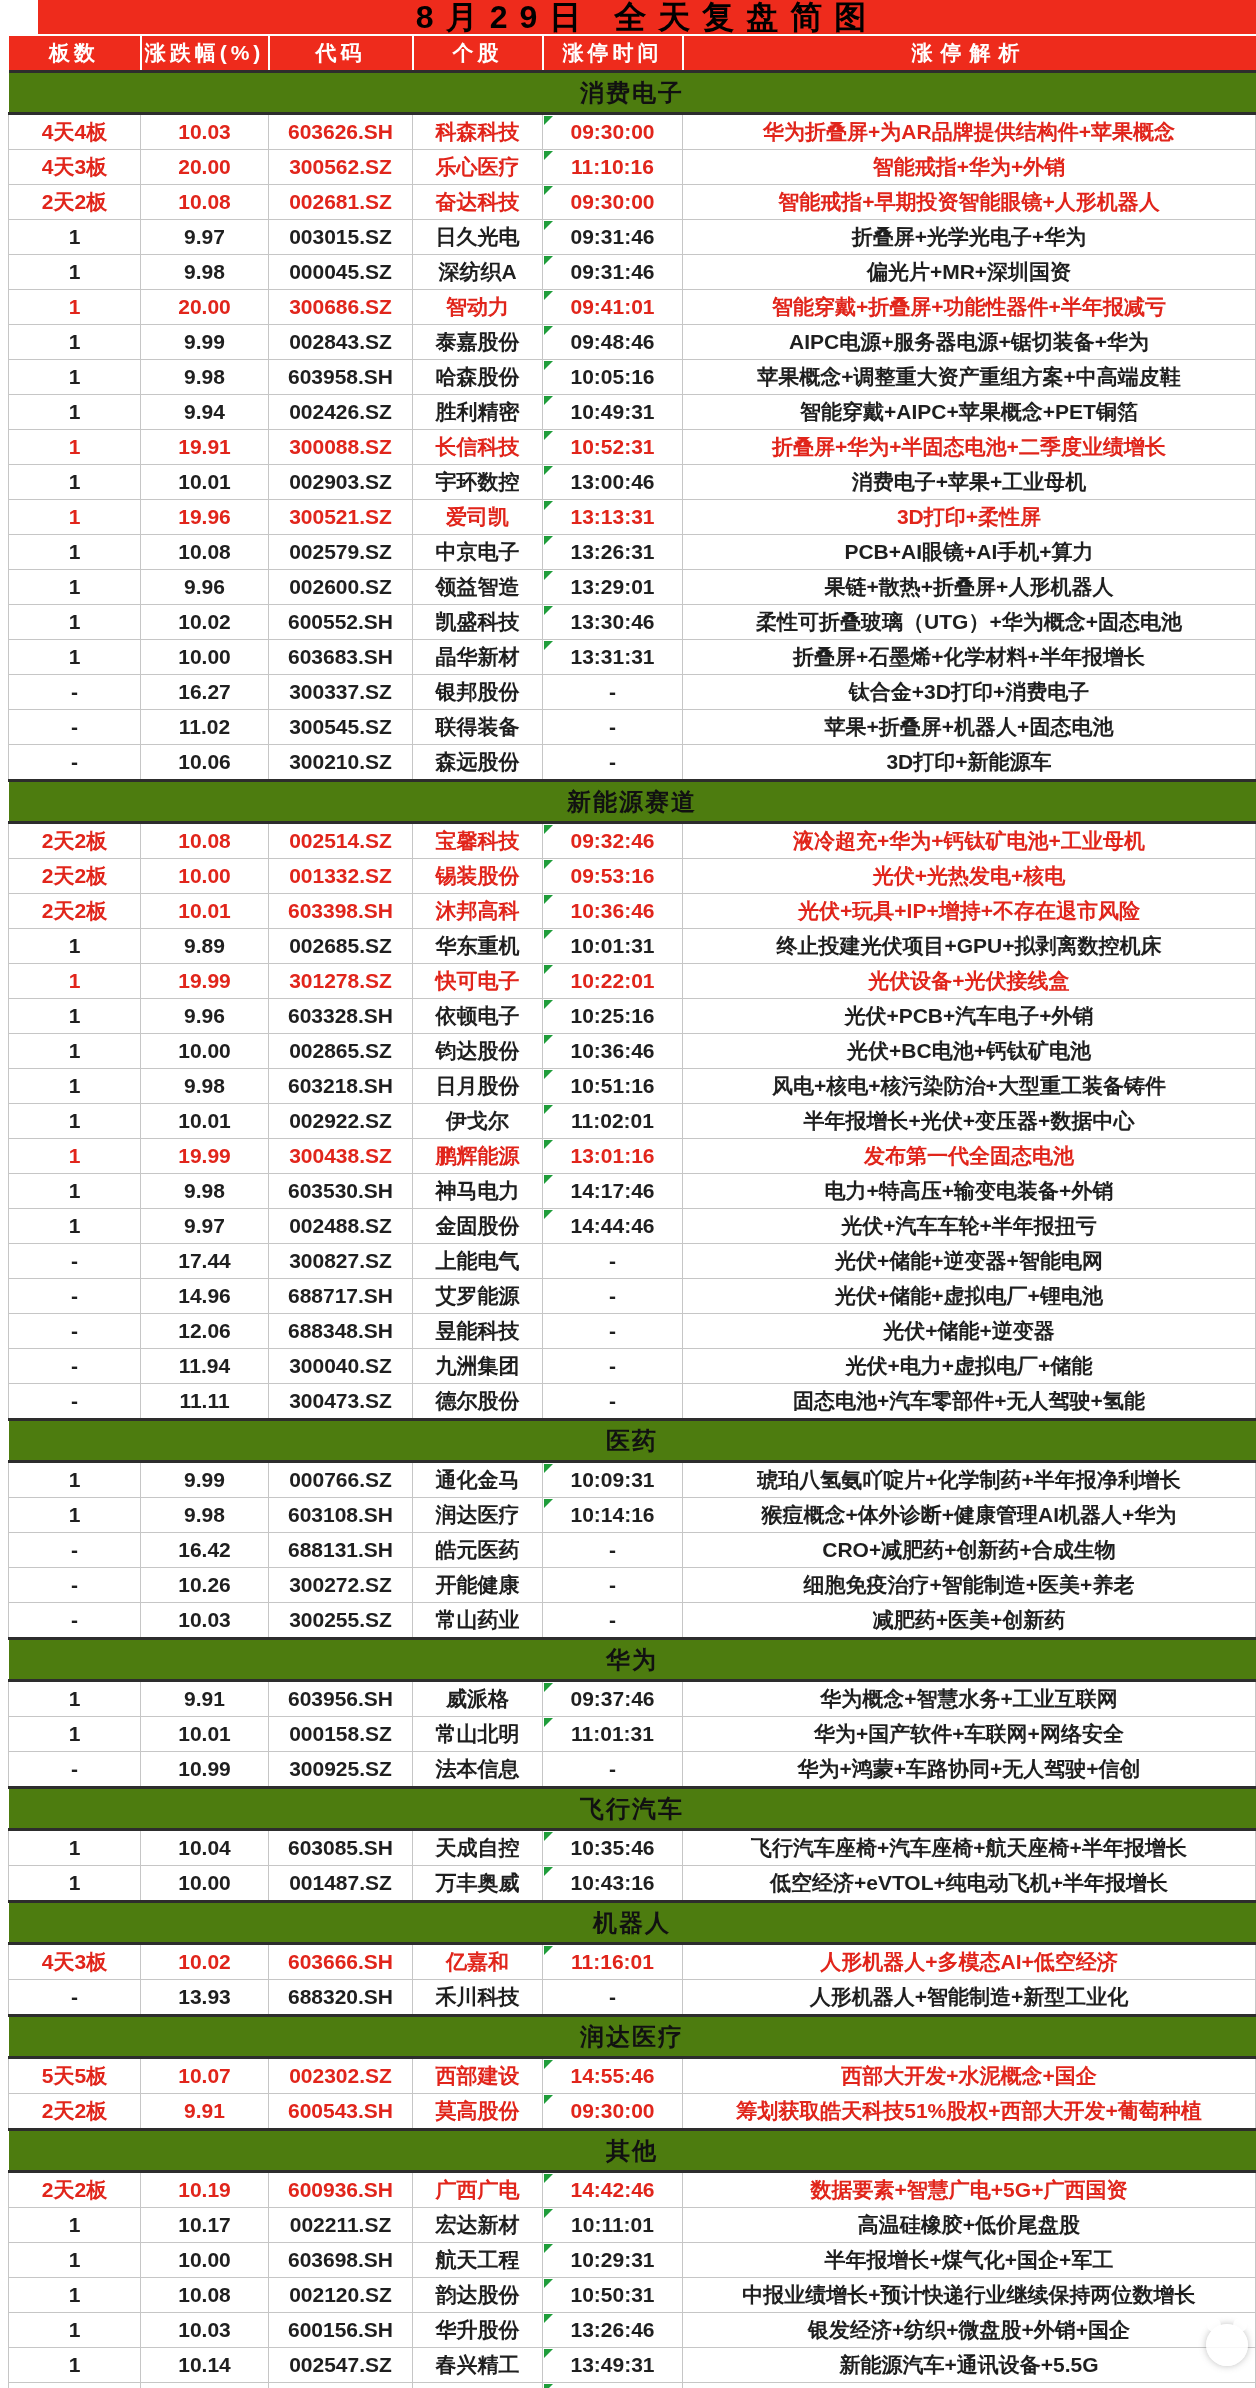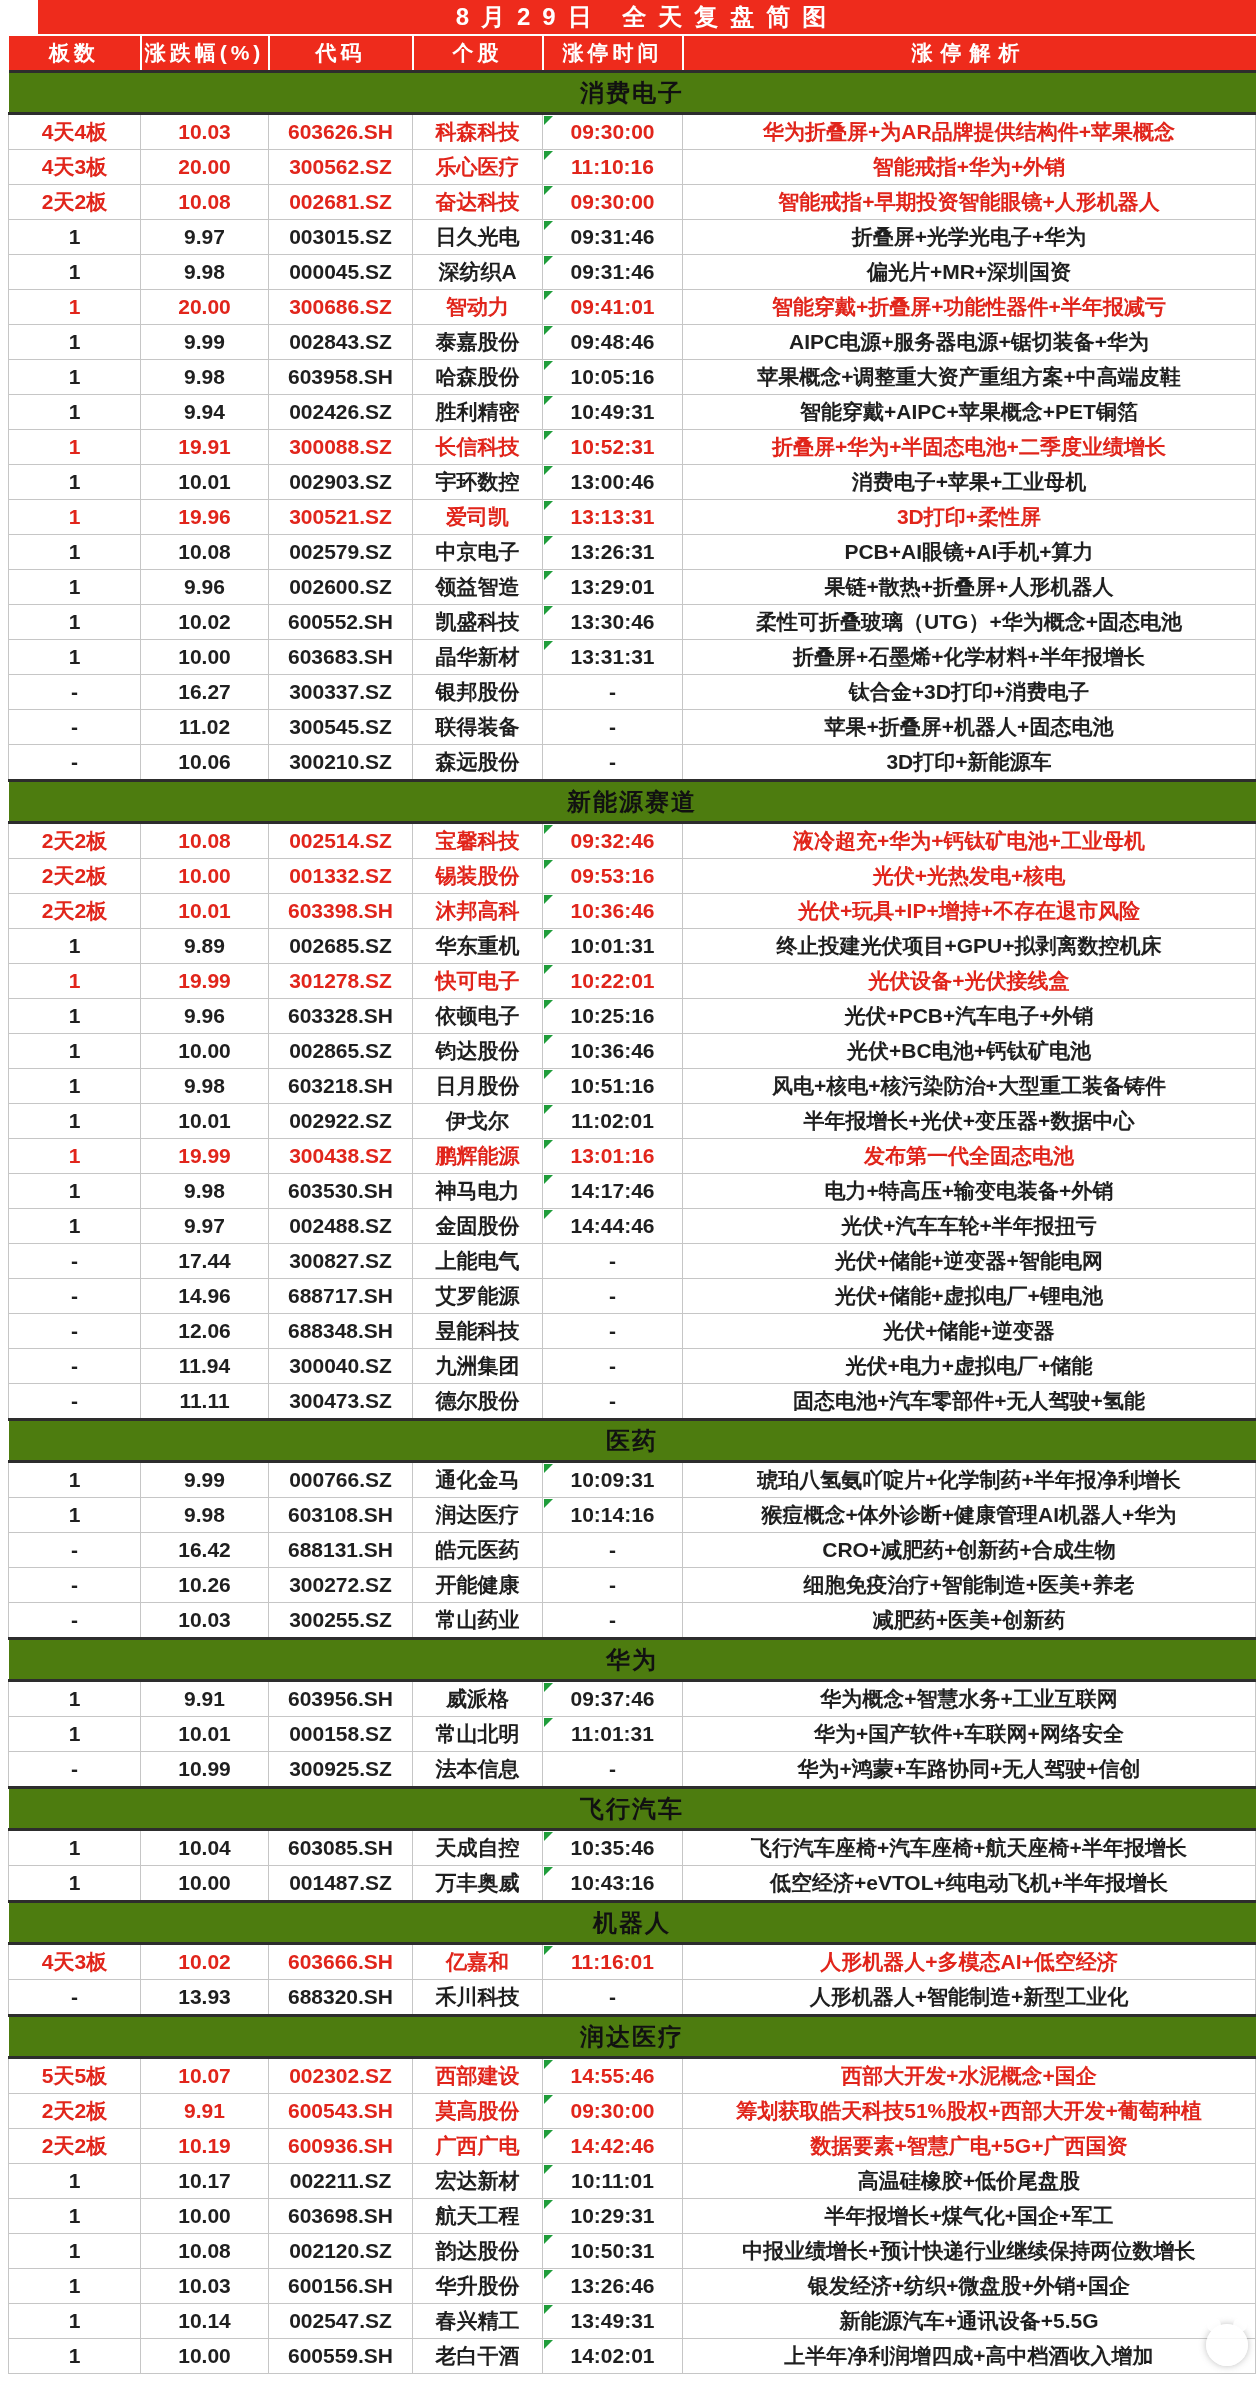--- a/index.html
+++ b/index.html
@@ -5,22 +5,22 @@
   html,body{margin:0;padding:0;background:#ffffff;}
   body{
     width:1256px;height:2388px;position:relative;overflow:hidden;
     font-family:"Liberation Sans","DejaVu Sans",sans-serif;
     font-weight:bold;
     -webkit-font-smoothing:antialiased;
   }
   .sheet{position:relative;width:1248px;height:2388px;margin-left:8px;background:#fff;}
   .titlebar{
     height:34px;line-height:34px;margin-left:30px;
-    background:var(--red-bg);color:#ffffff;
-    text-align:center;font-size:24px;letter-spacing:12px;
+    background:var(--red-bg);color:#000000;
+    text-align:center;font-size:32px;letter-spacing:12px;
     border-bottom:2px solid #ffffff;
   }
   table{border-collapse:collapse;table-layout:fixed;width:1248px;}
   col.c-boards{width:132px}
   col.c-pct{width:128px}
   col.c-code{width:144px}
   col.c-stock{width:130px}
   col.c-time{width:140px}
   thead th{
     background:var(--red-bg);color:#ffffff;
@@ -505,20 +505,23 @@
           <td class="cell-analysis">西部大开发+水泥概念+国企</td>
         </tr>
         <tr class="data-row red-row">
           <td class="cell-boards">2天2板</td>
           <td class="cell-pct">9.91</td>
           <td class="cell-code">600543.SH</td>
           <td class="cell-stock">莫高股份</td>
           <td class="cell-time"><span class="tri"></span>09:30:00</td>
           <td class="cell-analysis">筹划获取皓天科技51%股权+西部大开发+葡萄种植</td>
         </tr>
+        <tr class="section-row">
+          <td colspan="6">其他</td>
+        </tr>
         <tr class="data-row red-row">
           <td class="cell-boards">2天2板</td>
           <td class="cell-pct">10.19</td>
           <td class="cell-code">600936.SH</td>
           <td class="cell-stock">广西广电</td>
           <td class="cell-time"><span class="tri"></span>14:42:46</td>
           <td class="cell-analysis">数据要素+智慧广电+5G+广西国资</td>
         </tr>
         <tr class="data-row">
           <td class="cell-boards">1</td>

